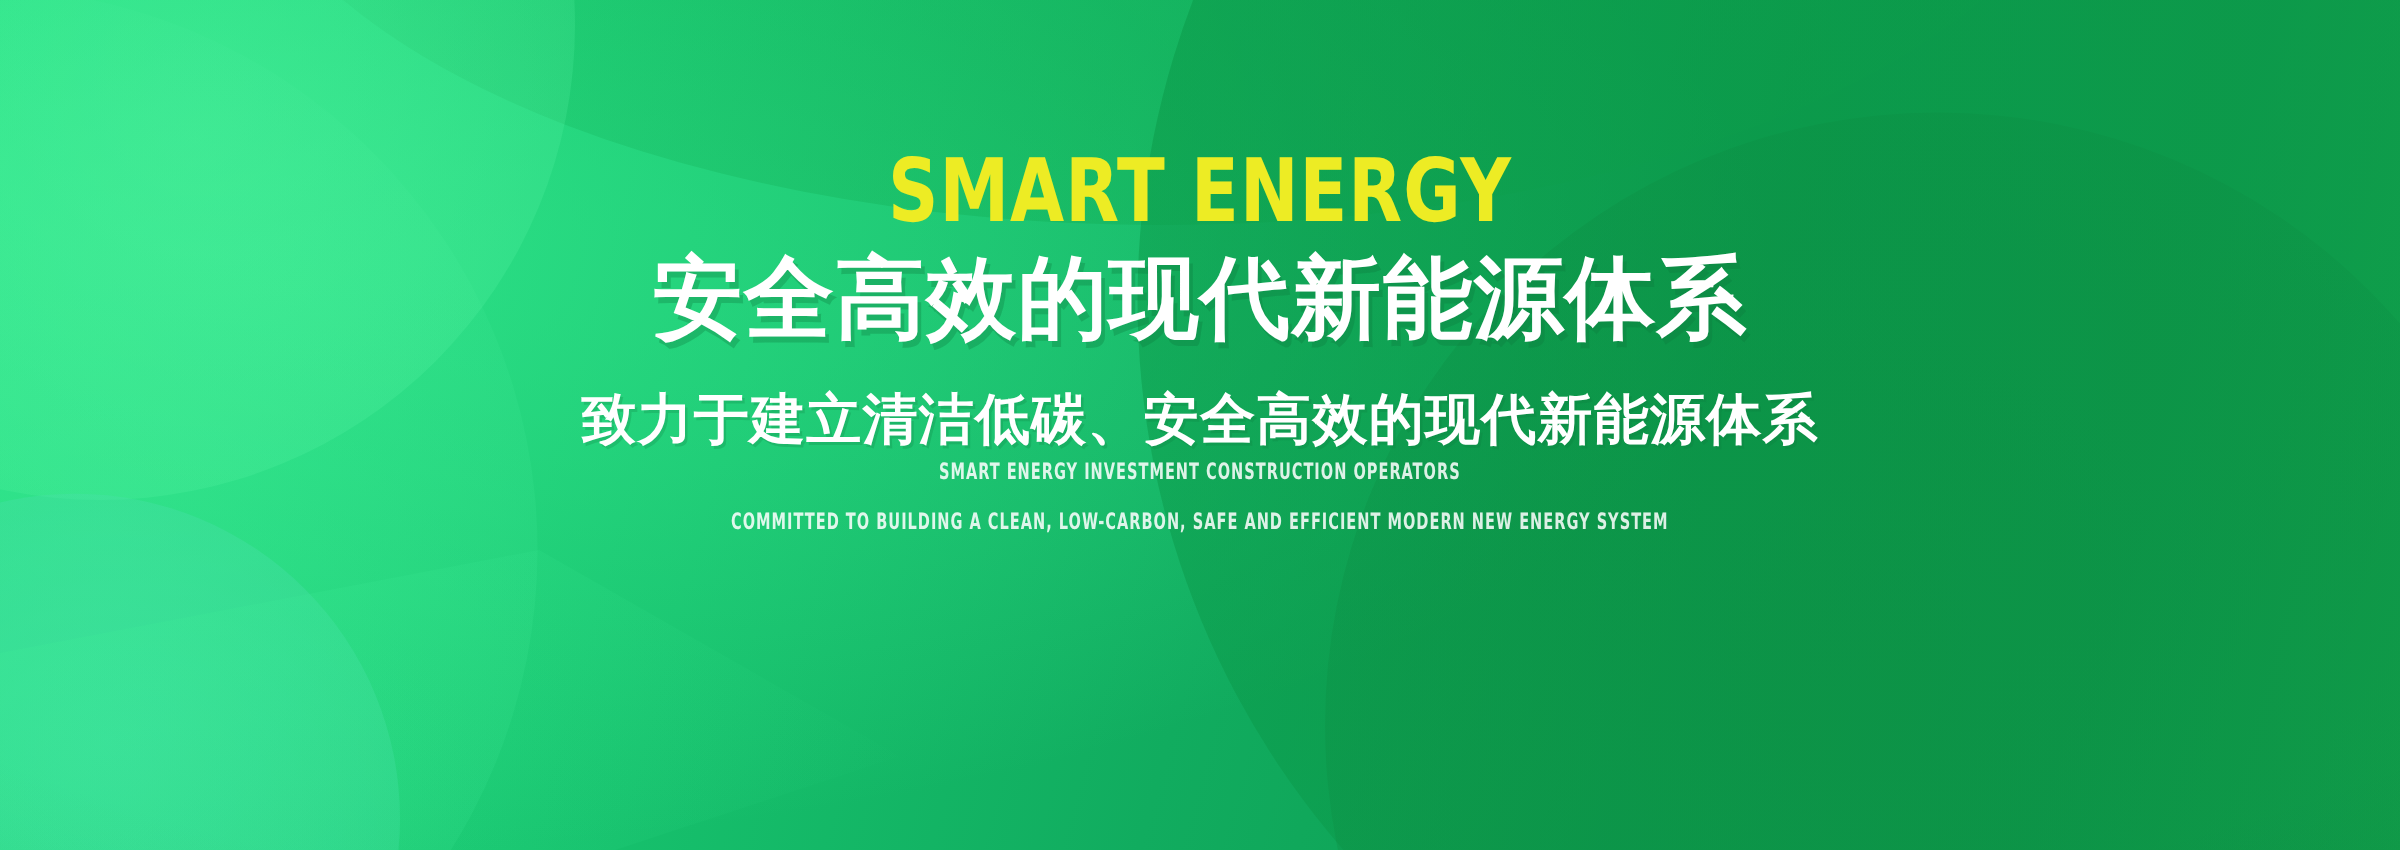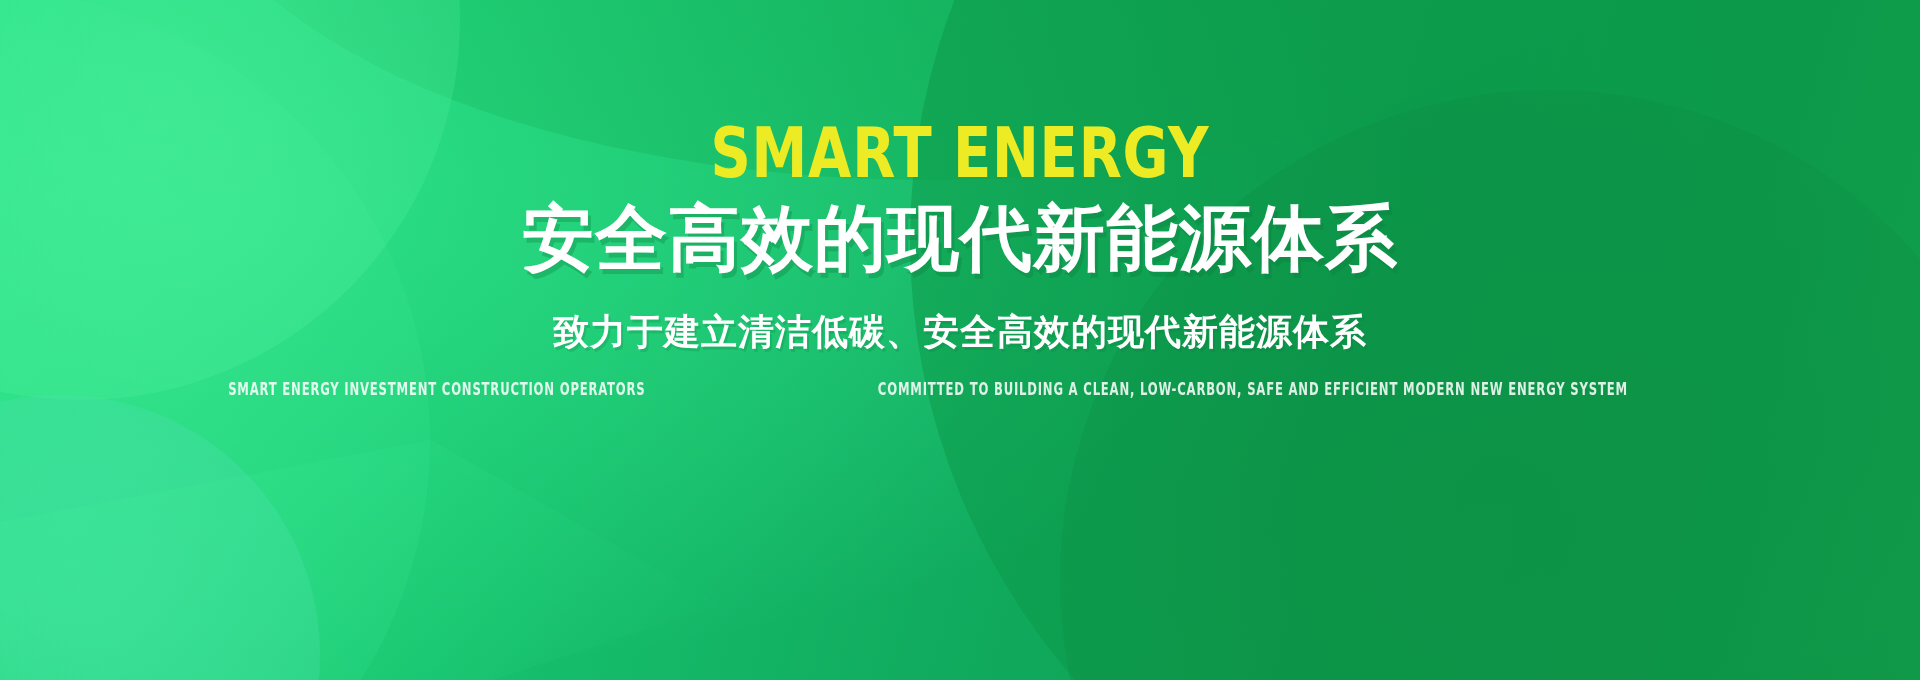--- a/index.html
+++ b/index.html
@@ -129,34 +129,34 @@
     line-height: 1.08;
     font-weight: 700;
     letter-spacing: 1px;
     white-space: nowrap;
     text-shadow: 3px 5px 0 rgba(12,120,60,0.30);
     font-family: "DejaVu Sans", "Liberation Sans", sans-serif;
   }
   .subtitle-cn {
     margin-top: 34px;
     color: #ffffff;
-    font-size: 36px;
+    font-size: 44px;
     line-height: 1.1;
     font-weight: 700;
     letter-spacing: 1px;
     white-space: nowrap;
     text-shadow: 2px 3px 0 rgba(12,120,60,0.22);
     font-family: "DejaVu Sans", "Liberation Sans", sans-serif;
   }
   .caption-block {
-    margin-top: 28px;
+    margin-top: 8px;
     display: flex;
-    flex-direction: row;
+    flex-direction: column;
     align-items: center;
-    gap: 5px;
+    gap: 20px;
   }
   .caption {
     color: rgba(255,255,255,0.86);
     font-size: 18px;
     line-height: 1.12;
     font-weight: 700;
     letter-spacing: 1.1px;
     white-space: nowrap;
     transform: scaleX(0.72);
     transform-origin: center;

